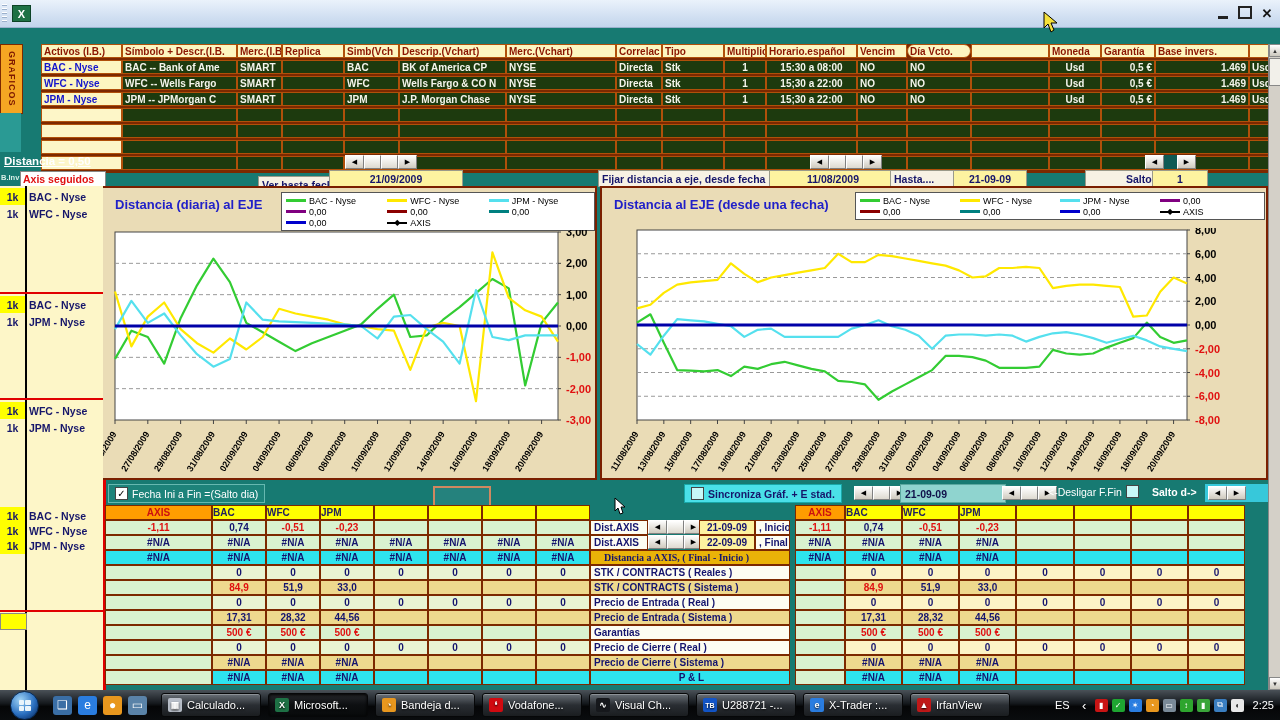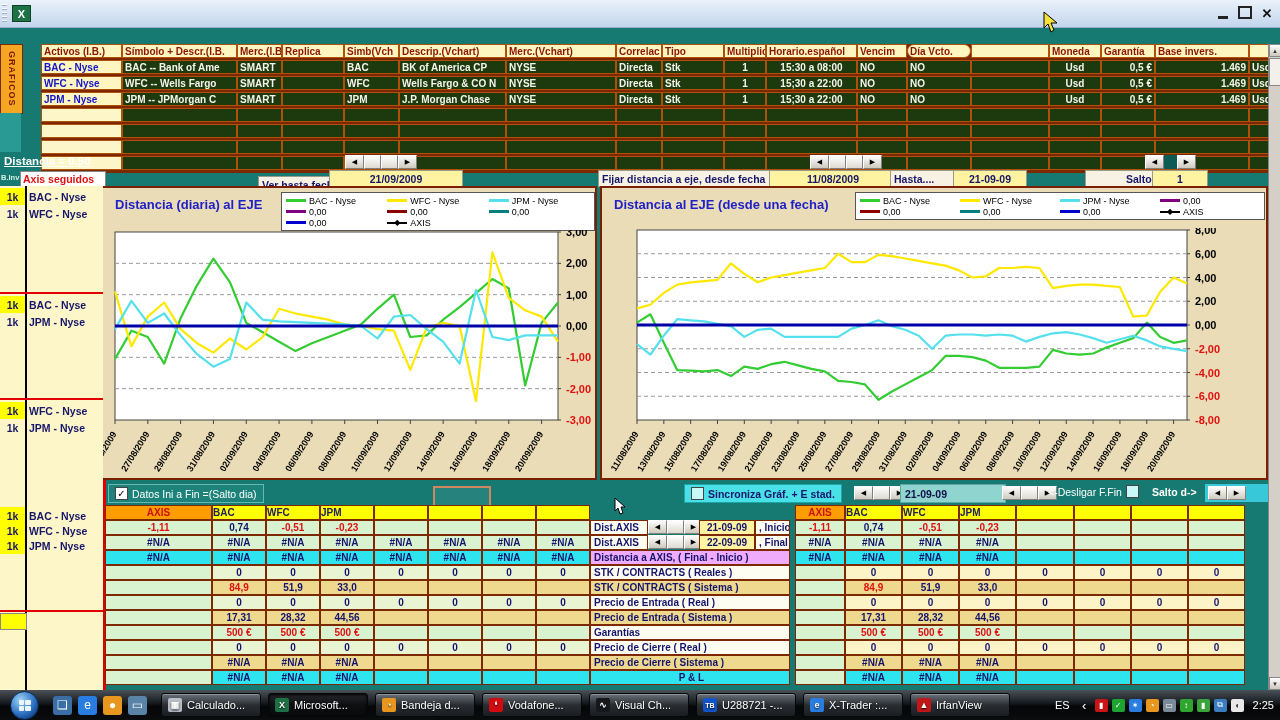--- a/index.html
+++ b/index.html
@@ -590,21 +590,21 @@
         <text x="519.9268292682927" y="206" font-size="9" font-weight="bold" fill="#000" text-anchor="end" transform="rotate(-58 519.9268292682927 206)" font-family="Liberation Sans, sans-serif">16/09/2009</text>
         <line x1="544.7560975609756" y1="192" x2="544.7560975609756" y2="196" stroke="#444"></line>
         <text x="546.7560975609756" y="206" font-size="9" font-weight="bold" fill="#000" text-anchor="end" transform="rotate(-58 546.7560975609756 206)" font-family="Liberation Sans, sans-serif">18/09/2009</text>
         <line x1="571.5853658536586" y1="192" x2="571.5853658536586" y2="196" stroke="#444"></line>
         <text x="573.5853658536586" y="206" font-size="9" font-weight="bold" fill="#000" text-anchor="end" transform="rotate(-58 573.5853658536586 206)" font-family="Liberation Sans, sans-serif">20/09/2009</text>
       </svg>
   </div>
 
   <div id="fechachk" class="abs">
     <span class="cbx" id="fechachk-box">✓</span>
-    <span>Datos Ini a Fin =(Salto dia)</span>
+    <span>Fecha Ini a Fin =(Salto dia)</span>
   </div>
   <div id="selcell" class="abs"></div>
   <div id="synchk" class="abs">
     <span class="cbx cy" id="synchk-box"></span>
     <span>Sincroniza Gráf. + E stad.</span>
   </div>
   <div class="abs sw" style="left:854px;top:486px;" id="sw4">
       <div class="swb">◀</div>
       <div class="swt"></div>
       <div class="swb">▶</div>
@@ -829,21 +829,21 @@
       <div class="bcell" style="left: 699px; top: 520px; width: 56px; height: 15px; background: rgb(253, 243, 160);">21-09-09</div>
       <div class="bcell ctr-lbl" style="left: 755px; top: 520px; width: 35px; height: 15px;">, Inicio</div>
       <div class="bcell ctr-lbl" style="left: 590px; top: 535px; width: 58px; height: 15px;">Dist.AXIS</div>
       <div class="sw" style="position: absolute; left: 648px; top: 535px;">
         <div class="swb">◀</div>
         <div class="swt"></div>
         <div class="swb">▶</div>
       </div>
       <div class="bcell" style="left: 699px; top: 535px; width: 56px; height: 15px; background: rgb(253, 243, 160);">22-09-09</div>
       <div class="bcell ctr-lbl" style="left: 755px; top: 535px; width: 35px; height: 15px;">, Final</div>
-      <div class="bcell" style="left: 590px; top: 550px; width: 200px; height: 15px; background: #f0abfc; justify-content: flex-start; padding-left: 3px;">Distancia a AXIS, ( Final - Inicio )</div>
+      <div class="bcell" style="left: 590px; top: 550px; width: 200px; height: 15px; background: #eab308; justify-content: flex-start; padding-left: 13px; font-family: Liberation Serif, serif;">Distancia a AXIS, ( Final - Inicio )</div>
       <div class="bcell" style="left: 590px; top: 565px; width: 200px; height: 15px; background: rgb(253, 253, 242); justify-content: flex-start; padding-left: 3px;">STK / CONTRACTS  ( Reales )</div>
       <div class="bcell dots" style="left: 590px; top: 580px; width: 200px; height: 15px; background: rgb(238, 217, 142); justify-content: flex-start; padding-left: 3px;">STK / CONTRACTS  ( Sistema )</div>
       <div class="bcell" style="left: 590px; top: 595px; width: 200px; height: 15px; background: rgb(253, 253, 242); justify-content: flex-start; padding-left: 3px;">Precio de Entrada  ( Real )</div>
       <div class="bcell dots" style="left: 590px; top: 610px; width: 200px; height: 15px; background: rgb(238, 217, 142); justify-content: flex-start; padding-left: 3px;">Precio de Entrada  ( Sistema )</div>
       <div class="bcell" style="left: 590px; top: 625px; width: 200px; height: 15px; background: rgb(253, 253, 242); justify-content: flex-start; padding-left: 3px;">Garantías</div>
       <div class="bcell" style="left: 590px; top: 640px; width: 200px; height: 15px; background: rgb(253, 253, 242); justify-content: flex-start; padding-left: 3px;">Precio de Cierre  ( Real )</div>
       <div class="bcell dots" style="left: 590px; top: 655px; width: 200px; height: 15px; background: rgb(238, 217, 142); justify-content: flex-start; padding-left: 3px;">Precio de Cierre  ( Sistema )</div>
       <div class="bcell" style="left: 590px; top: 670px; width: 200px; height: 15px; background: rgb(46, 228, 238); justify-content: center; padding-left: 3px;">P &amp; L</div>
     </div>
 

